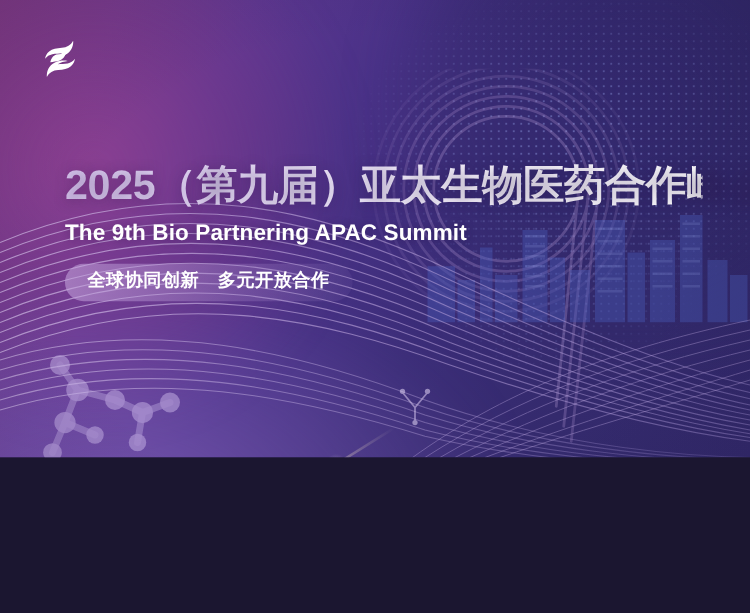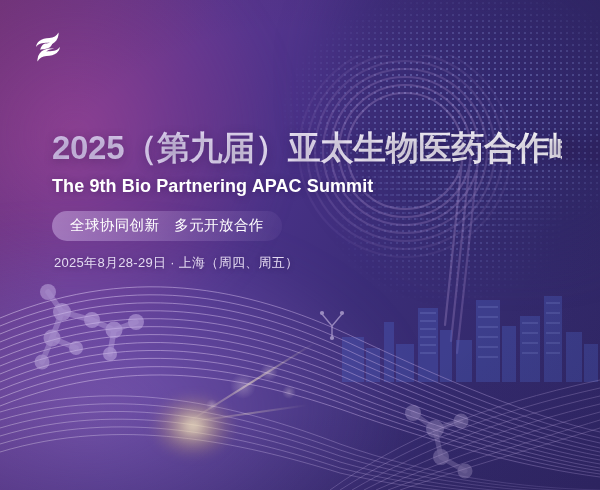--- a/index.html
+++ b/index.html
@@ -7,21 +7,21 @@
     padding: 0;
     background: #1b1630;
   }
   body {
     font-family: "Liberation Sans", sans-serif;
   }
 
   #banner {
     position: relative;
     width: 600px;
-    height: 490px;
+    height: 366px;
     overflow: hidden;
     
     background:
       linear-gradient(118deg,
         #7a3a84 0%,
         #6e3a8c 12%,
         #5b3790 26%,
         #4a3288 42%,
         #3b2d78 60%,
         #342a6d 78%,
@@ -184,21 +184,21 @@
   }
 
   .tagline {
     display: inline-block;
     margin-top: 11px;
     padding: 5px 18px 6px 18px;
     border-radius: 20px;
     background: linear-gradient(95deg, rgba(196,164,220,0.58) 0%, rgba(170,140,205,0.30) 60%, rgba(150,125,195,0.10) 100%);
     color: #ffffff;
     font-size: 14.5px;
-    font-weight: normal;
+    font-weight: bold;
     line-height: 19px;
     letter-spacing: 0.4px;
     white-space: nowrap;
   }
 
   .datetime {
     margin: 13px 0 0 2px;
     font-size: 13px;
     line-height: 18px;
     color: #e4daf2;
@@ -397,16 +397,15 @@
                c-0.1 0.9 -0.1 1.7 0.0 2.3 z"></path>
       <path d="M17.0 16.6 c2.6 -0.4 5.2 -0.2 7.6 -0.9 c-0.6 2.6 -2.4 4.6 -4.8 5.6
                c-2.5 1.0 -5.2 0.9 -7.6 1.4 c0.5 -2.7 2.2 -4.9 4.8 -6.1 z"></path>
     </g>
   </svg>
 
   <div class="content">
     <h1 class="title-cn">2025（第九届）亚太生物医药合作峰会</h1>
     <h2 class="title-en">The 9th Bio Partnering APAC Summit</h2>
     <div class="tagline">全球协同创新　多元开放合作</div>
-    <p class="datetime">2025年8月28-29日 · 上海（周四、周五）</p>
   </div>
 
 </div>
 
 </body></html>

